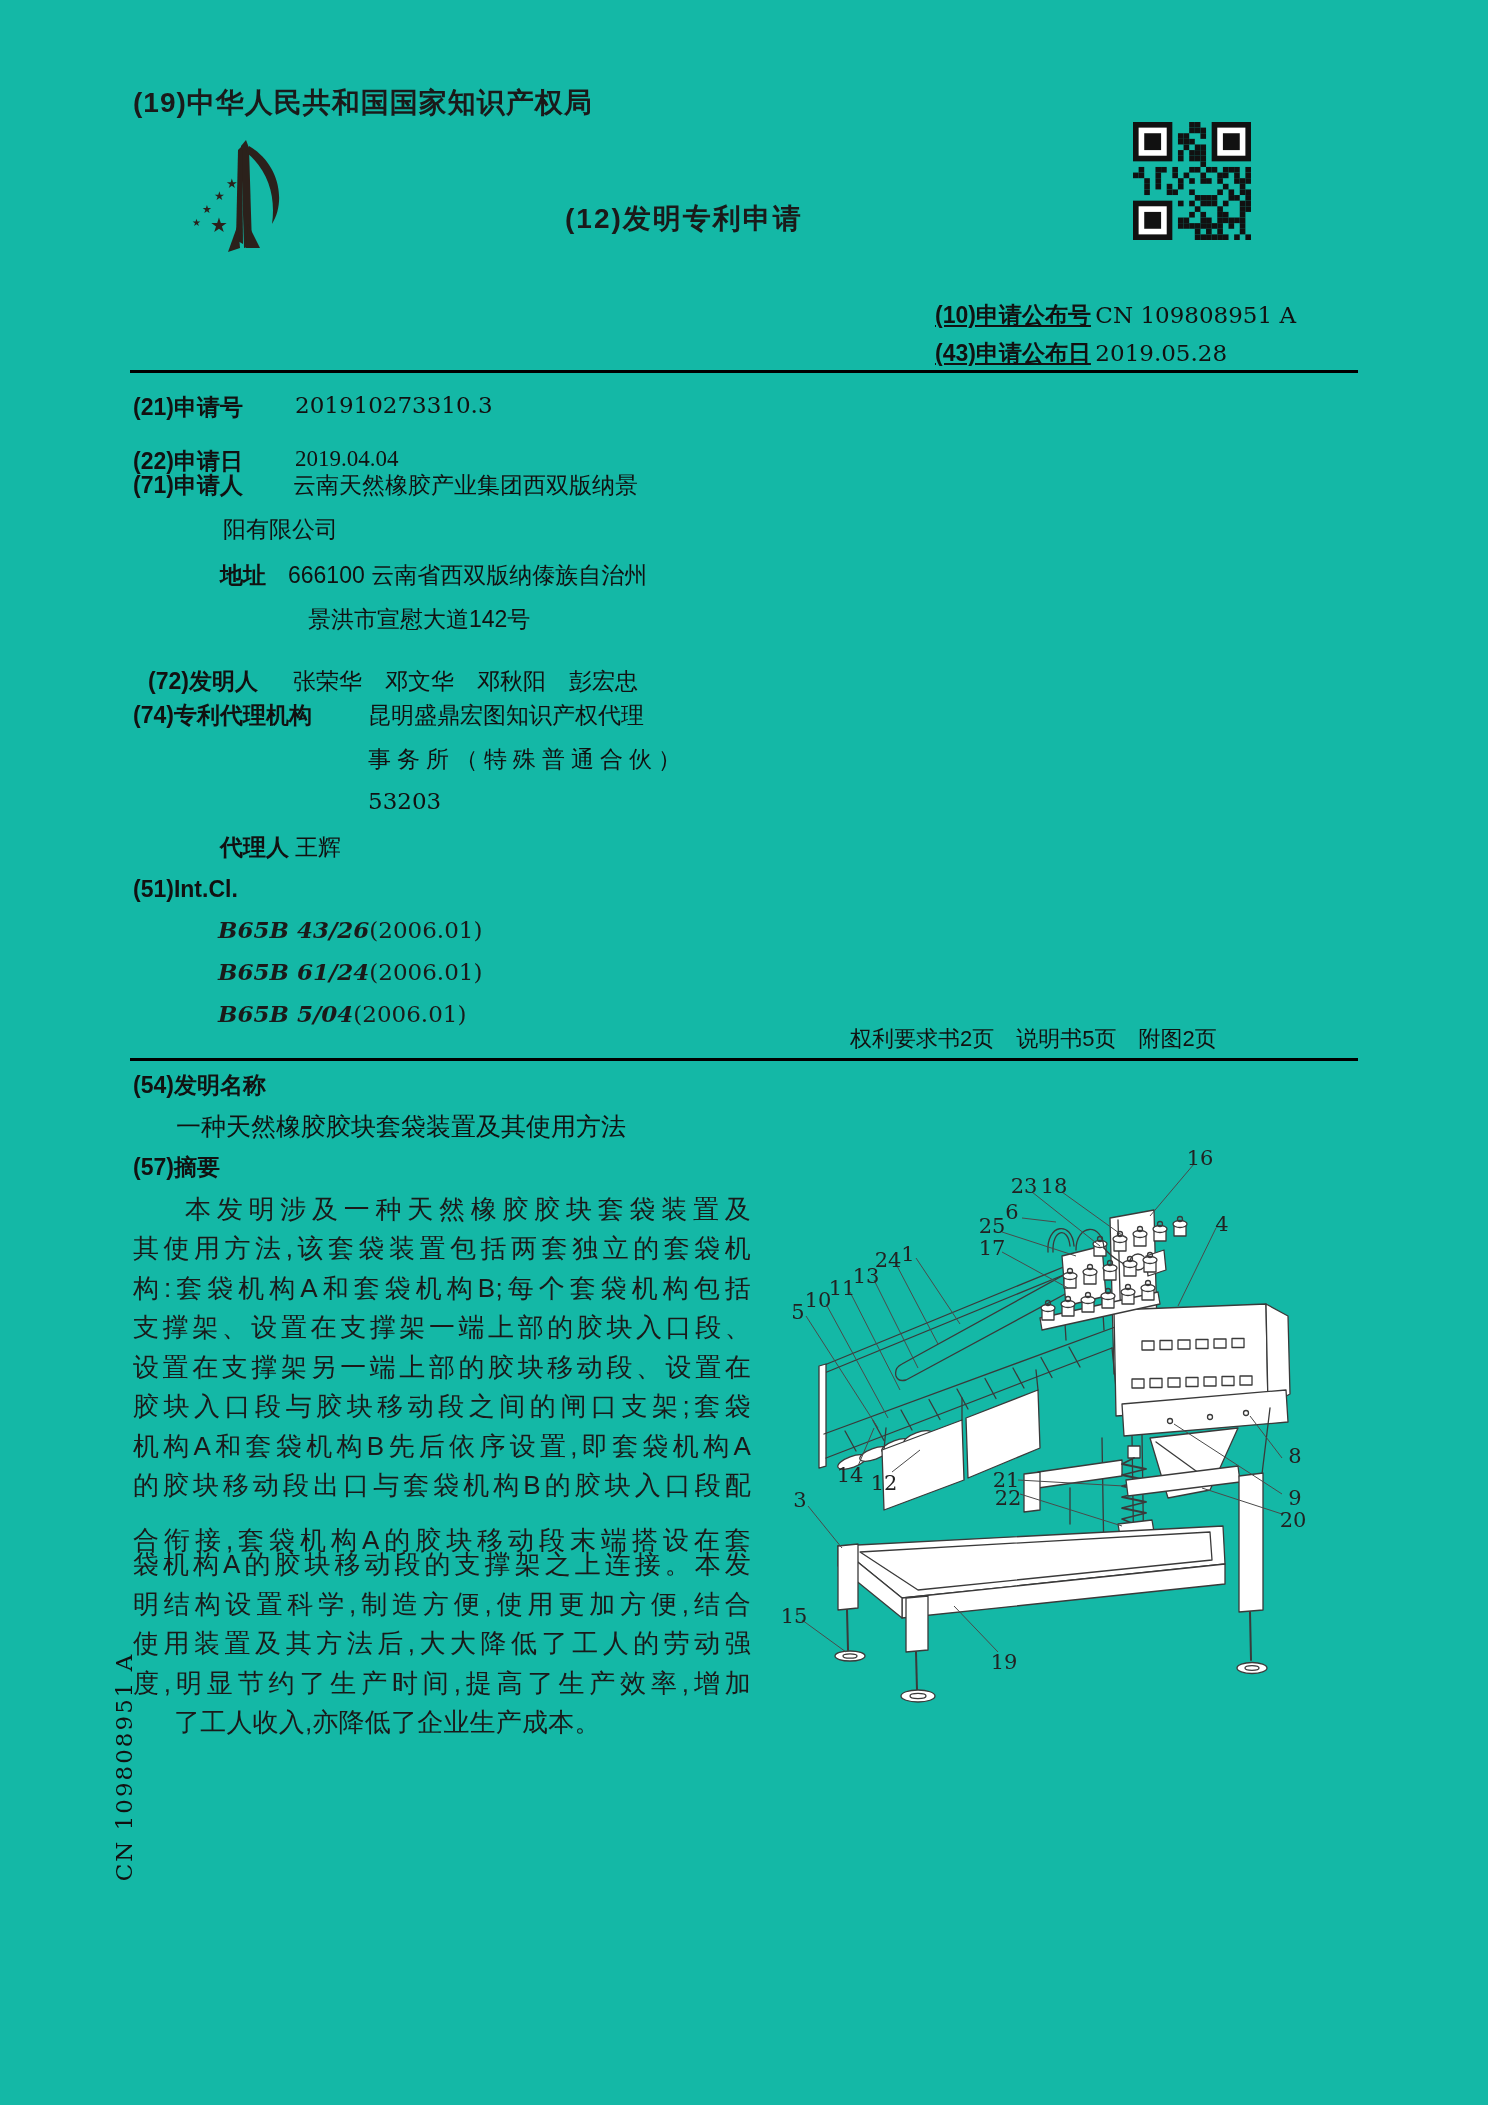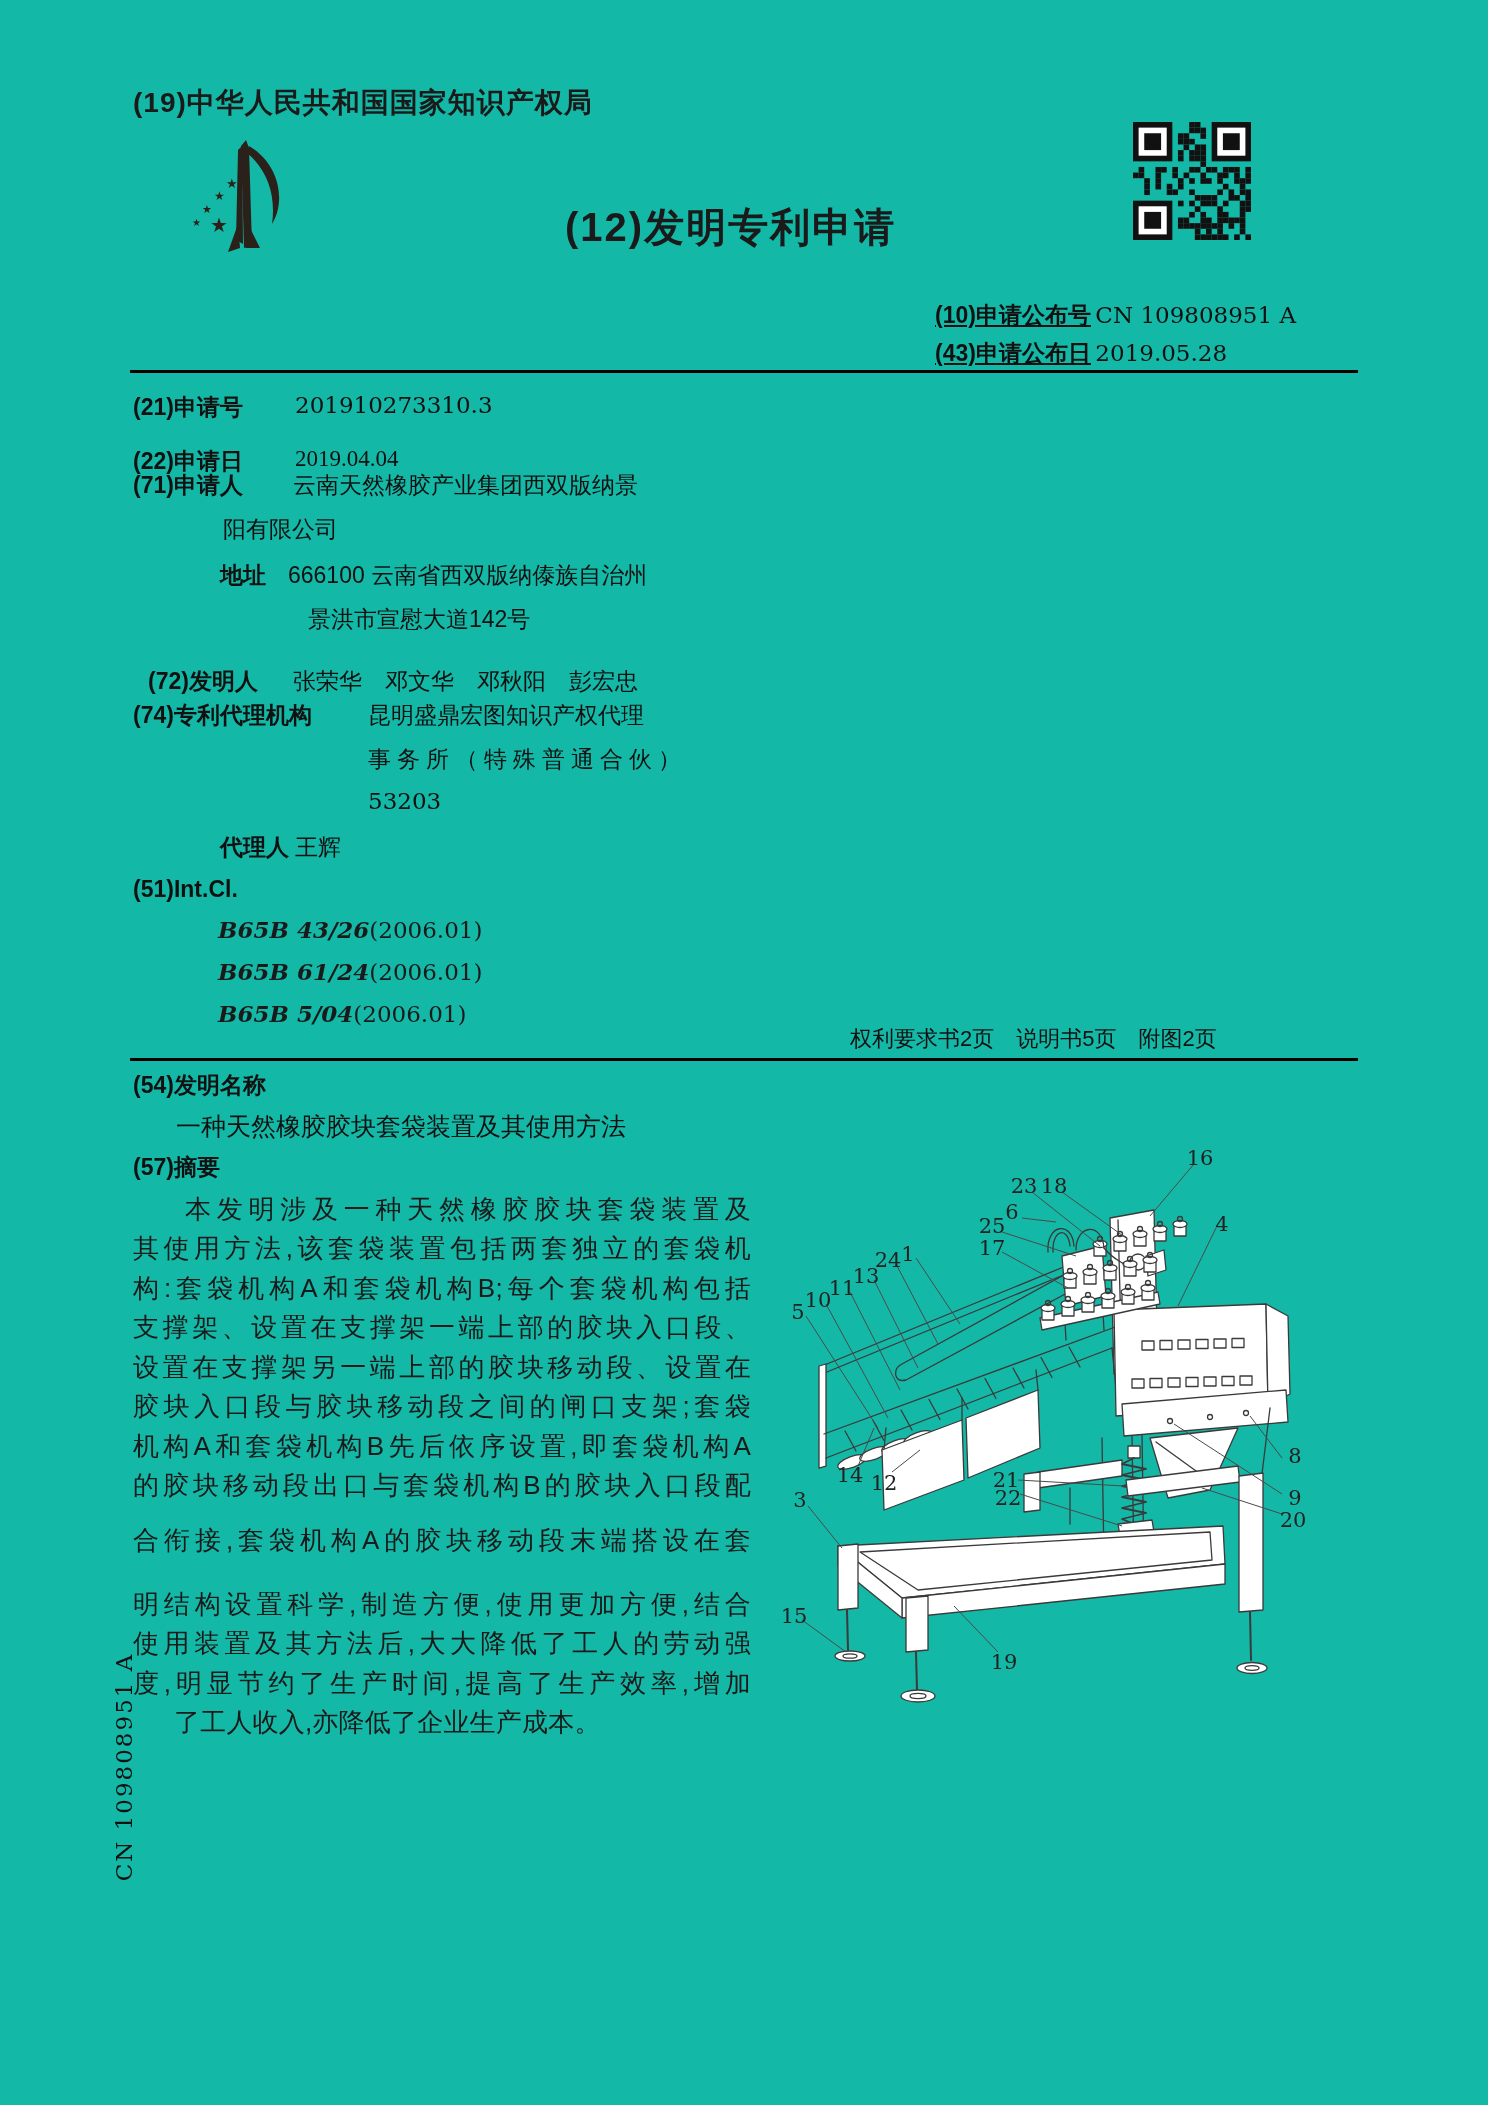--- a/index.html
+++ b/index.html
@@ -4,21 +4,21 @@
 <style>
   html,body{margin:0;padding:0;background:#888;}
   #page{position:relative;width:1488px;height:2105px;background:#14b8a6;overflow:hidden;
         font-family:"Liberation Sans",sans-serif;color:#1a1a1a;padding-left:16px;}
   .abs{position:absolute;}
   .lbl{font-weight:bold;font-size:23px;color:#111;}
   .val{font-size:23px;color:#111;}
   .num{font-family:"DejaVu Serif","Liberation Serif",serif;}
   .rule{position:absolute;background:#000;height:3px;}
   .office{font-size:28px;font-weight:bold;letter-spacing:1px;}
-  .doctitle{font-size:40px;font-weight:bold;letter-spacing:2px;}
+  .doctitle{font-size:28px;font-weight:bold;letter-spacing:2px;}
   .pubrow .lbl{font-size:23px;text-decoration:underline;}
   .pubrow .num{font-size:23px;}
   .abstract-line{position:absolute;left:133px;width:618px;font-size:26px;line-height:39.5px;
        text-align:justify;text-align-last:justify;letter-spacing:0.2px;white-space:nowrap;}
   .abstract-line.first{text-indent:52px;}
   .abstract-line.last{text-align-last:left;margin-left:41px;}
   .callout{position:absolute;font-family:"DejaVu Serif","Liberation Serif",serif;
        font-size:21px;color:#222;transform:translate(-50%,-50%);}
   .side-code{position:absolute;left:-132px;top:1750px;width:520px;height:34px;
        transform:rotate(-90deg);transform-origin:center;text-align:center;
@@ -247,20 +247,21 @@
 
   <div class="abstract-line first" style="top:1190px;">本发明涉及一种天然橡胶胶块套袋装置及</div>
   <div class="abstract-line" style="top:1229px;">其使用方法,该套袋装置包括两套独立的套袋机</div>
   <div class="abstract-line" style="top:1269px;">构:套袋机构A和套袋机构B;每个套袋机构包括</div>
   <div class="abstract-line" style="top:1308px;">支撑架、设置在支撑架一端上部的胶块入口段、</div>
   <div class="abstract-line" style="top:1348px;">设置在支撑架另一端上部的胶块移动段、设置在</div>
   <div class="abstract-line" style="top:1387px;">胶块入口段与胶块移动段之间的闸口支架;套袋</div>
   <div class="abstract-line" style="top:1466px;">的胶块移动段出口与套袋机构B的胶块入口段配</div>
   <div class="abstract-line" style="top:1427px;">机构A和套袋机构B先后依序设置,即套袋机构A</div>
   <div class="abstract-line" style="top:1506px;margin-top:15px;">合衔接,套袋机构A的胶块移动段末端搭设在套</div>
+  <div class="abstract-line" style="top:1545px;">袋机构A的胶块移动段的支撑架之上连接。本发</div>
   <div class="abstract-line" style="top:1585px;">明结构设置科学,制造方便,使用更加方便,结合</div>
   <div class="abstract-line" style="top:1624px;">使用装置及其方法后,大大降低了工人的劳动强</div>
   <div class="abstract-line" style="top:1664px;">度,明显节约了生产时间,提高了生产效率,增加</div>
   <div class="abstract-line last" style="top:1703px;">了工人收入,亦降低了企业生产成本。</div>
 
   <div class="side-code">CN 109808951 A</div>
 
   <svg class="abs" style="left:770px;top:1128px;" width="620" height="620" viewBox="0 0 620 620">
     <g stroke="#3a3a3a" stroke-width="1.3" fill="none" stroke-linejoin="round" stroke-linecap="round">
 

